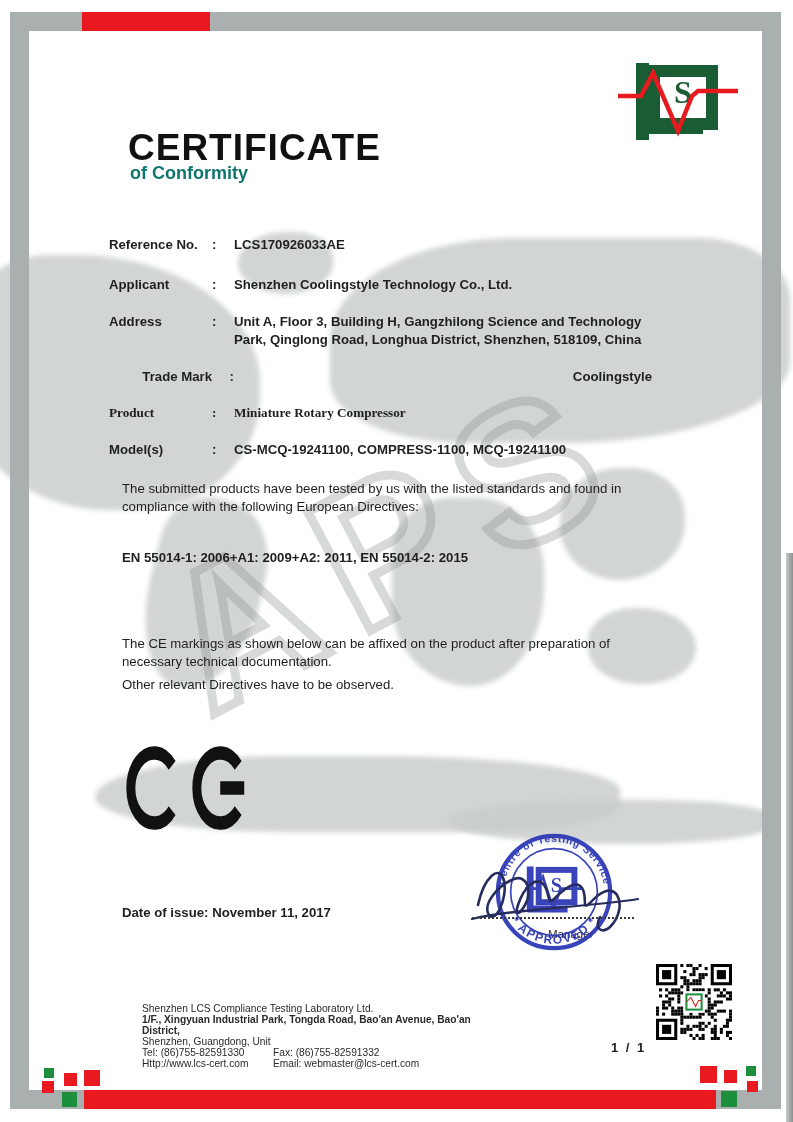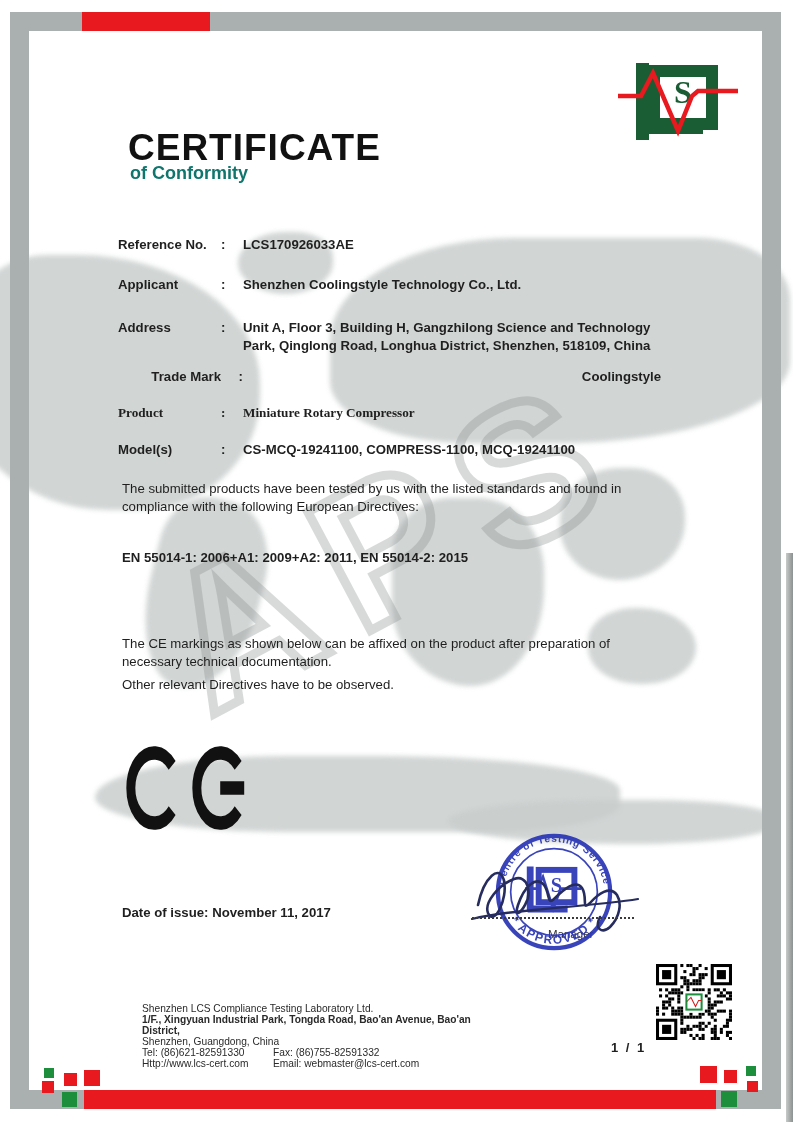--- a/index.html
+++ b/index.html
@@ -23,21 +23,21 @@
     color:rgba(255,255,255,0); -webkit-text-stroke:9px rgba(141,148,147,0.34);
     pointer-events:none; white-space:nowrap;
   }
   
   .title { position:absolute; left:128px; top:127px; z-index:3;
     font-size:37px; font-weight:bold; letter-spacing:1px; color:#111; }
   .subtitle { position:absolute; left:130px; top:163px; z-index:3;
     font-size:18px; font-weight:bold; color:#0f766e; }
   .logo { position:absolute; left:616px; top:58px; z-index:3; }
   
-  .frow { position:absolute; left:118px; display:flex; z-index:3;
+  .frow { position:absolute; left:109px; display:flex; z-index:3;
     font-size:13.2px; line-height:17.5px; }
   .frow .lbl { width:103px; font-weight:bold; }
   .frow .col { width:22px; font-weight:bold; }
   .frow .val { width:418px; font-weight:bold; }
   
   .para { position:absolute; left:122px; width:530px; z-index:3;
     font-size:13.2px; line-height:18px; }
   .para.b { font-weight:bold; }
   
   .ce { position:absolute; left:126px; top:743px; z-index:3; }
@@ -96,21 +96,21 @@
   <div class="frow" style="top:236px;">
     <span class="lbl">Reference No.</span>
     <span class="col">:</span>
     <span class="val">LCS170926033AE</span>
   </div>
   <div class="frow" style="top:276px;">
     <span class="lbl">Applicant</span>
     <span class="col">:</span>
     <span class="val">Shenzhen Coolingstyle Technology Co., Ltd.</span>
   </div>
-  <div class="frow" style="top:313px;margin-top:6px;">
+  <div class="frow" style="top:313px;">
     <span class="lbl">Address</span>
     <span class="col">:</span>
     <span class="val">Unit A, Floor 3, Building H, Gangzhilong Science and Technology Park, Qinglong Road, Longhua District, Shenzhen, 518109, China</span>
   </div>
   <div class="frow" style="top:368px;text-align:right;">
     <span class="lbl">Trade Mark</span>
     <span class="col">:</span>
     <span class="val">Coolingstyle</span>
   </div>
   <div class="frow" style="top:404px;font-family:Liberation Serif, serif;">
@@ -163,23 +163,23 @@
   <svg class="signature" width="175" height="92" viewBox="0 0 175 92">
     <path d="M 8,62 C 14,34 30,20 34,38 C 38,56 24,84 18,70 C 14,60 28,42 44,36 C 58,31 62,50 55,62 C 50,71 44,74 48,62 C 54,44 66,32 74,42 C 80,50 77,63 84,56 C 94,46 106,36 112,45 C 118,54 111,69 120,60 C 128,51 140,42 147,52 C 152,60 150,74 140,84 C 132,91 124,86 130,74" fill="none" stroke="#262c5e" stroke-width="2.6" stroke-linecap="round" stroke-linejoin="round"></path>
     <path d="M 2,76 C 40,66 120,64 168,56" fill="none" stroke="#262c5e" stroke-width="2.2" stroke-linecap="round"></path>
   </svg>
   <div class="sig-line"></div>
   <div class="manager">Manager</div>
 
   <div class="footer">
     <div>Shenzhen LCS Compliance Testing Laboratory Ltd.</div>
     <div class="bold">1/F., Xingyuan Industrial Park, Tongda Road, Bao'an Avenue, Bao'an District,</div>
-    <div>Shenzhen, Guangdong, China</div>
+    <div>Shenzhen, Guangdong, Unit</div>
     <div class="cols">
-      <span>Tel: (86)621-82591330</span>
+      <span>Tel: (86)755-82591330</span>
       <span>Fax: (86)755-82591332</span>
     </div>
     <div class="cols">
       <span>Http://www.lcs-cert.com</span>
       <span>Email: webmaster@lcs-cert.com</span>
     </div>
   </div>
 
   <svg class="qr" id="qr-svg" width="76" height="76" viewBox="0 0 75 75">
       <rect x="24" y="0" width="3" height="3"></rect>

